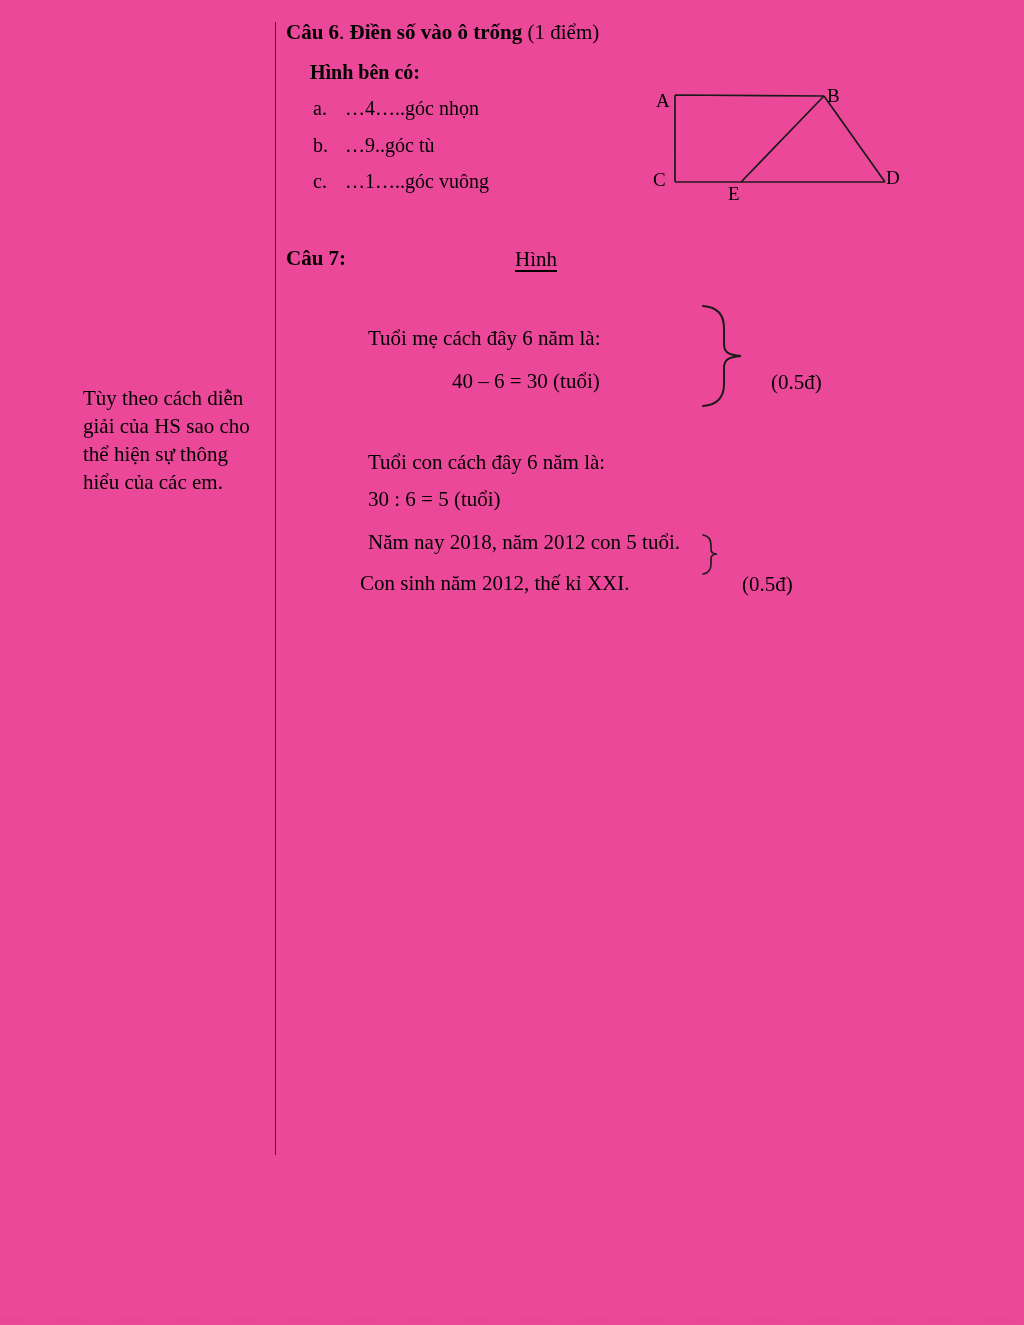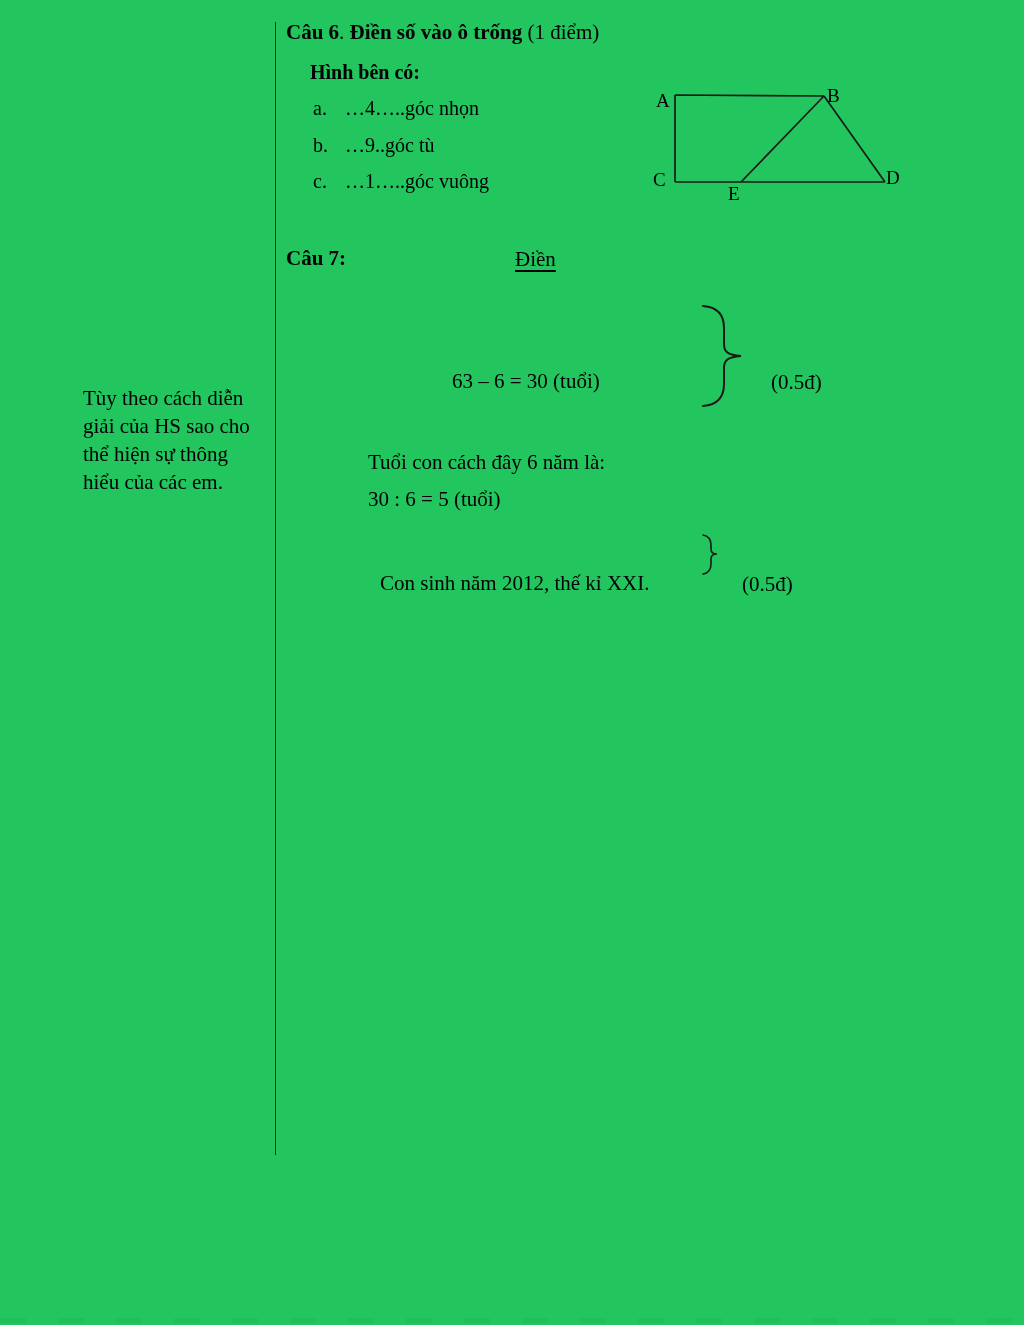--- a/index.html
+++ b/index.html
@@ -1,20 +1,20 @@
 <!DOCTYPE html>
 <html><head>
 <meta charset="utf-8">
 <style>
   html, body { margin: 0; padding: 0; background: #ffffff; }
   .page {
     position: relative;
     width: 1024px;
     height: 1325px;
-    background: #22c55e;
+    background: #ec4899;
     color: #000000;
     font-family: "Liberation Serif", "DejaVu Serif", serif;
     overflow: hidden;
   }
   .abs { position: absolute; white-space: nowrap; }
   .b { font-weight: bold; }
   .fs21 { font-size: 21px; line-height: 1.15; }
   .fs20 { font-size: 20px; line-height: 1.15; }
 
   .divider {
@@ -48,21 +48,21 @@
   .p1-equation  { left: 452px; top: 369px; }
   .p1-points    { left: 771px; top: 370px; }
   .brace-large  { position: absolute; left: 700px; top: 302px; }
 
   .margin-note { left: 83px; top: 386px; white-space: nowrap; }
   .margin-note div { height: 28px; }
 
   .p2-statement   { left: 368px; top: 450px; }
   .p2-equation    { left: 368px; top: 487px; }
   .p2-conclusion1 { left: 368px; top: 530px; }
-  .p2-conclusion2 { left: 380px; top: 571px; }
+  .p2-conclusion2 { left: 360px; top: 571px; }
   .p2-points      { left: 742px; top: 572px; }
   .brace-small    { position: absolute; left: 701px; top: 533px; }
 
   .bottom-artifact {
     position: absolute;
     left: 0; top: 1318px;
     width: 1024px; height: 5px;
     background: repeating-linear-gradient(90deg,
       rgba(0,0,0,0.05) 0 26px, rgba(0,0,0,0) 26px 58px);
     opacity: 0.55;
@@ -94,37 +94,39 @@
   <svg class="figure-svg" width="270" height="125" viewBox="0 0 270 125">
     <path d="M35 13 L184 14 M35 13 L35 100 M35 100 L245 100 M184 14 L101 100 M184 14 L245 100" fill="none" stroke="#1a1a1a" stroke-width="1.7"></path>
   </svg>
   <div class="abs vlabel v-a">A</div>
   <div class="abs vlabel v-b">B</div>
   <div class="abs vlabel v-c">C</div>
   <div class="abs vlabel v-d">D</div>
   <div class="abs vlabel v-e">E</div>
 
   <div class="abs fs21 b q7-heading">Câu 7:</div>
-  <div class="abs fs21 giai">Điền</div>
+  <div class="abs fs21 giai">Hình</div>
 
-  <div class="abs fs21 p1-equation">63 – 6 = 30 (tuổi)</div>
+  <div class="abs fs21 p1-statement">Tuổi mẹ cách đây 6 năm là:</div>
+  <div class="abs fs21 p1-equation">40 – 6 = 30 (tuổi)</div>
   <svg class="brace-large" width="46" height="106" viewBox="0 0 46 106">
     <path d="M3 4 C17 5 24 13 24 26 L24 42 C24 50 28 53 41 54 C28 55 24 58 24 66 L24 82 C24 95 17 103 3 104" fill="none" stroke="#1a1a1a" stroke-width="2" stroke-linecap="round"></path>
   </svg>
   <div class="abs fs21 p1-points">(0.5đ)</div>
 
   <div class="abs fs21 margin-note">
     <div>Tùy theo cách diễn</div>
     <div>giải của HS sao cho</div>
     <div>thể hiện sự thông</div>
     <div>hiểu của các em.</div>
   </div>
 
   <div class="abs fs21 p2-statement">Tuổi con cách đây 6 năm là:</div>
   <div class="abs fs21 p2-equation">30 : 6 = 5 (tuổi)</div>
+  <div class="abs fs21 p2-conclusion1">Năm nay 2018, năm 2012 con 5 tuổi.</div>
   <svg class="brace-small" width="18" height="42" viewBox="0 0 18 42">
     <path d="M2 2 C8 3 10 7 10 12 L10 16 C10 19 12 21 16 21 C12 21 10 23 10 26 L10 31 C10 36 8 40 2 41" fill="none" stroke="#1a1a1a" stroke-width="1.6" stroke-linecap="round"></path>
   </svg>
   <div class="abs fs21 p2-conclusion2">Con sinh năm 2012, thế kỉ XXI.</div>
   <div class="abs fs21 p2-points">(0.5đ)</div>
 
   <div class="bottom-artifact"></div>
 
 </div>
 

